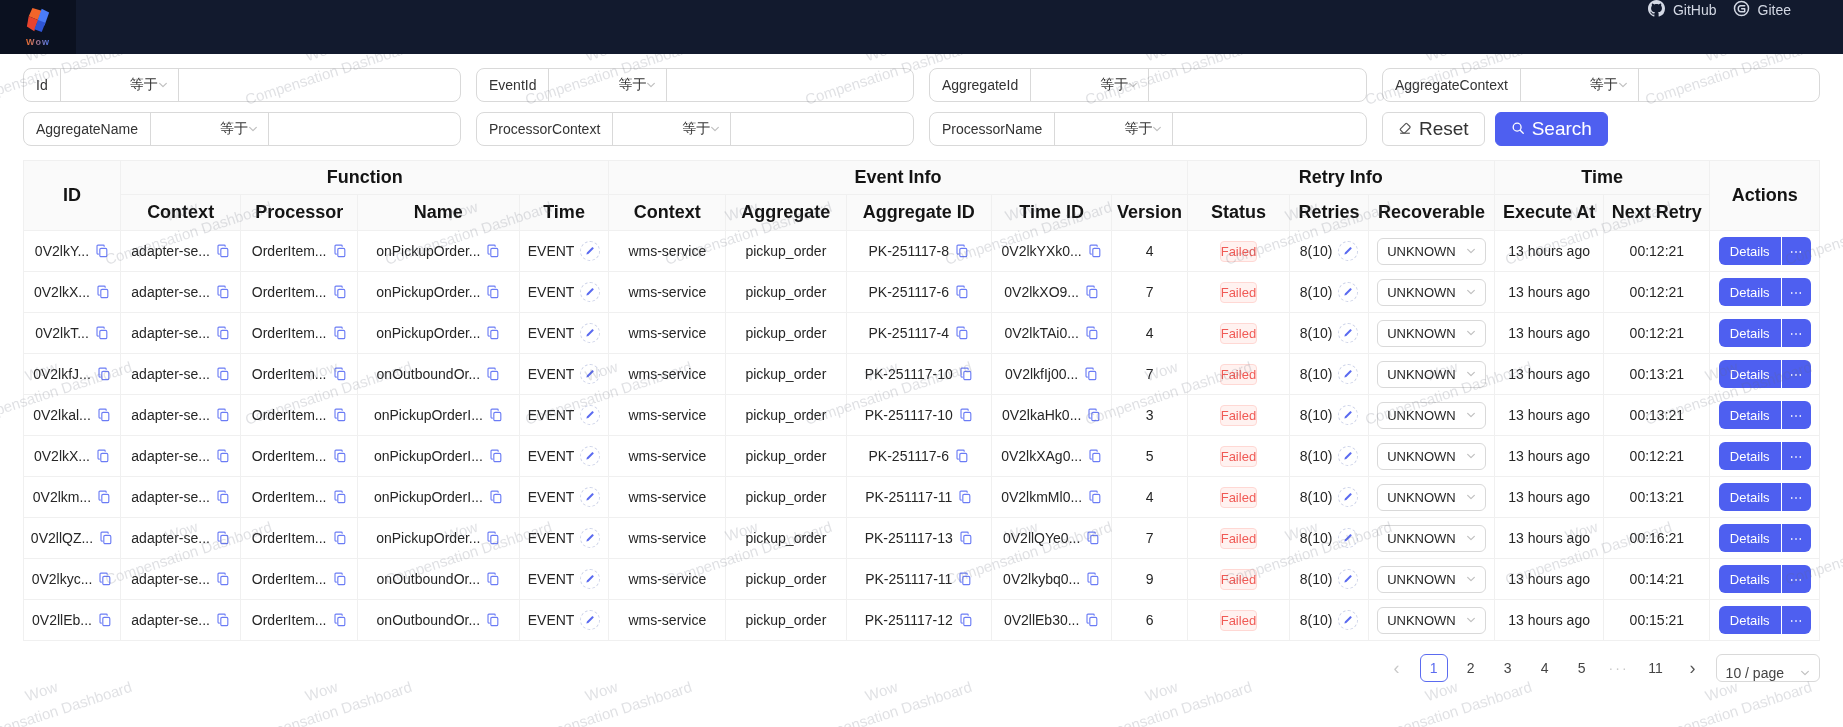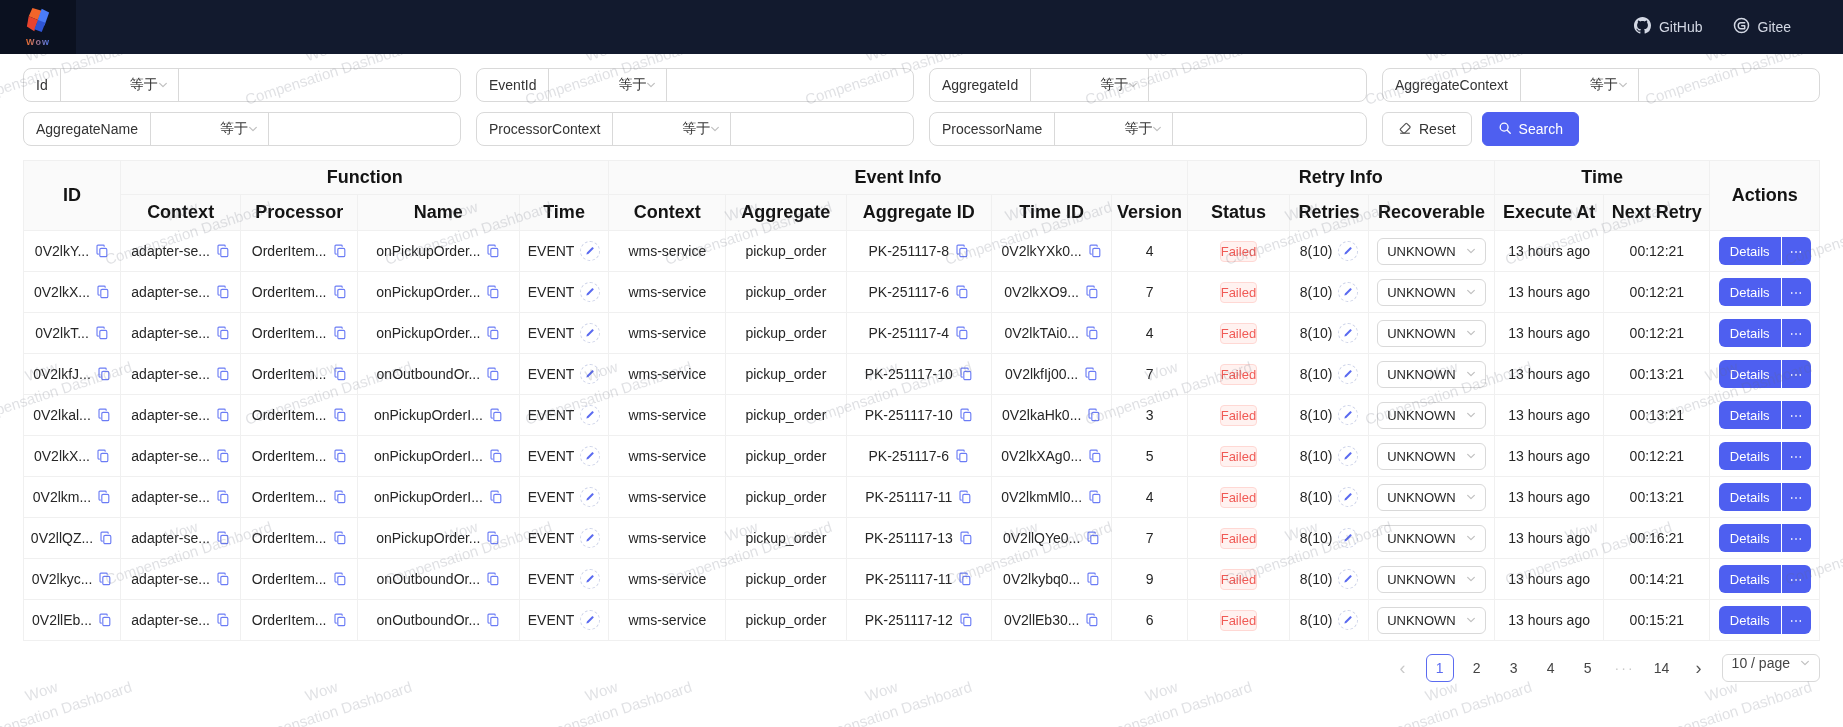--- a/index.html
+++ b/index.html
@@ -10,21 +10,21 @@
   .navbar { height:54px; background:#121a2e; display:flex; align-items:stretch; }
   .logo-box { width:76px; background:#0b1120; display:flex; flex-direction:column;
     align-items:center; justify-content:center; gap:1px; }
   .logo-word { font-size:9px; font-weight:bold; letter-spacing:1px;
     background:linear-gradient(90deg,#f4702c,#4a7bf7);
     -webkit-background-clip:text; background-clip:text; color:transparent; }
   .nav-tabs { display:flex; margin-left:42px; }
   .nav-tab { display:flex; align-items:center; padding:0 22px; color:#c9cfdd;
     cursor:pointer; white-space:nowrap; }
   .nav-tab.active { background:#5261f0; color:#fff; }
-  .nav-right { margin-left:auto; display:flex; align-items:center; gap:30px; margin-right:52px; }
+  .nav-right { margin-left:auto; display:flex; align-items:flex-start; gap:16px; margin-right:52px; }
   .nav-link { display:flex; align-items:center; gap:8px; color:#d3d8e4; cursor:pointer; }
 
   
   .wm-layer { position:fixed; left:0; top:54px; right:0; bottom:0; pointer-events:none; z-index:60; overflow:hidden; }
   .wm { position:absolute; width:210px; text-align:center; transform:rotate(-18deg);
     color:rgba(100,105,120,0.20); font-size:15px; line-height:1.55; white-space:nowrap; }
 
   
   .content { padding:14px 23px 0; }
 
@@ -33,21 +33,21 @@
   .fgroup { display:flex; align-items:center; height:34px; border:1px solid #d9d9d9;
     border-radius:8px; background:#fff; overflow:hidden; }
   .flabel { padding:0 12px; border-right:1px solid #d9d9d9; height:100%;
     display:flex; align-items:center; white-space:nowrap; color:#333; }
   .fselect { width:118px; flex:none; height:100%; display:flex; align-items:center;
     justify-content:flex-end; padding:0 10px; border-right:1px solid #d9d9d9;
     cursor:pointer; color:#333; }
   .finput { flex:1; height:100%; border:none; outline:none; padding:0 12px; font-size:14px; background:transparent; }
   .factions { display:flex; align-items:center; gap:10px; }
   .btn { height:34px; display:inline-flex; align-items:center; gap:7px; padding:0 15px;
-    border-radius:6px; border:1px solid #d9d9d9; background:#fff; font-size:14px;
+    border-radius:6px; border:1px solid #d9d9d9; background:#fff; font-size:19px;
     color:#333; cursor:pointer; }
   .btn.primary { background:#4e5ff0; border-color:#4e5ff0; color:#fff; }
 
   
   table { width:100%; border-collapse:collapse; table-layout:fixed; }
   th,td { border:1px solid #f0f0f0; text-align:center; vertical-align:middle; }
   thead th { background:#fafafa; font-weight:600; color:#141414; font-size:18px; }
   thead tr.grp th { height:34px; }
   thead tr.sub th { height:36px; }
   tbody td { height:41px; font-size:14px; color:#262626; background:#fff; }
@@ -71,21 +71,21 @@
   .seg-r { padding:0 8px; border-radius:0 6px 6px 0; }
 
   
   .pager { display:flex; align-items:center; justify-content:flex-end; gap:9px; margin-top:13px; color:#444; }
   .pg { min-width:28px; height:28px; display:inline-flex; align-items:center; justify-content:center;
     border-radius:6px; cursor:pointer; }
   .pg.active { border:1px solid #5b6bf0; color:#5b6bf0; background:#fff; }
   .pg.arrow-prev { color:#c9c9c9; font-size:18px; }
   .pg.arrow-next { color:#555; font-size:18px; }
   .pg.dots { color:#c9c9c9; letter-spacing:2px; cursor:default; }
-  .size-select { height:28px; display:inline-flex; align-items:flex-start; gap:10px; padding:0 9px;
+  .size-select { height:28px; display:inline-flex; align-items:flex-end; gap:16px; padding:0 9px;
     border:1px solid #d9d9d9; border-radius:6px; background:#fff; cursor:pointer; }
 </style>
 </head>
 <body>
 
 <div class="navbar">
   <div class="logo-box">
     <span>
       <svg width="30" height="26" viewBox="0 0 32 28">
         <polygon points="10,1 20,4 16,14 6,10" fill="#f2652a"></polygon>
@@ -1280,21 +1280,21 @@
   </table>
 
   <div class="pager" id="pager">
       <span class="pg arrow-prev">‹</span>
       <span class="pg active">1</span>
       <span class="pg ">2</span>
       <span class="pg ">3</span>
       <span class="pg ">4</span>
       <span class="pg ">5</span>
       <span class="pg dots">···</span>
-      <span class="pg ">14</span>
+      <span class="pg ">11</span>
       <span class="pg arrow-next">›</span>
       <span class="size-select">
         <span>10 / page</span>
         <span><svg width="10" height="10" viewBox="0 0 12 12">
             <path d="M2 4l4 4 4-4" fill="none" stroke="#bfbfbf" stroke-width="1.4" stroke-linecap="round" stroke-linejoin="round"></path>
           </svg></span>
       </span>
     </div>
 </div>
 

